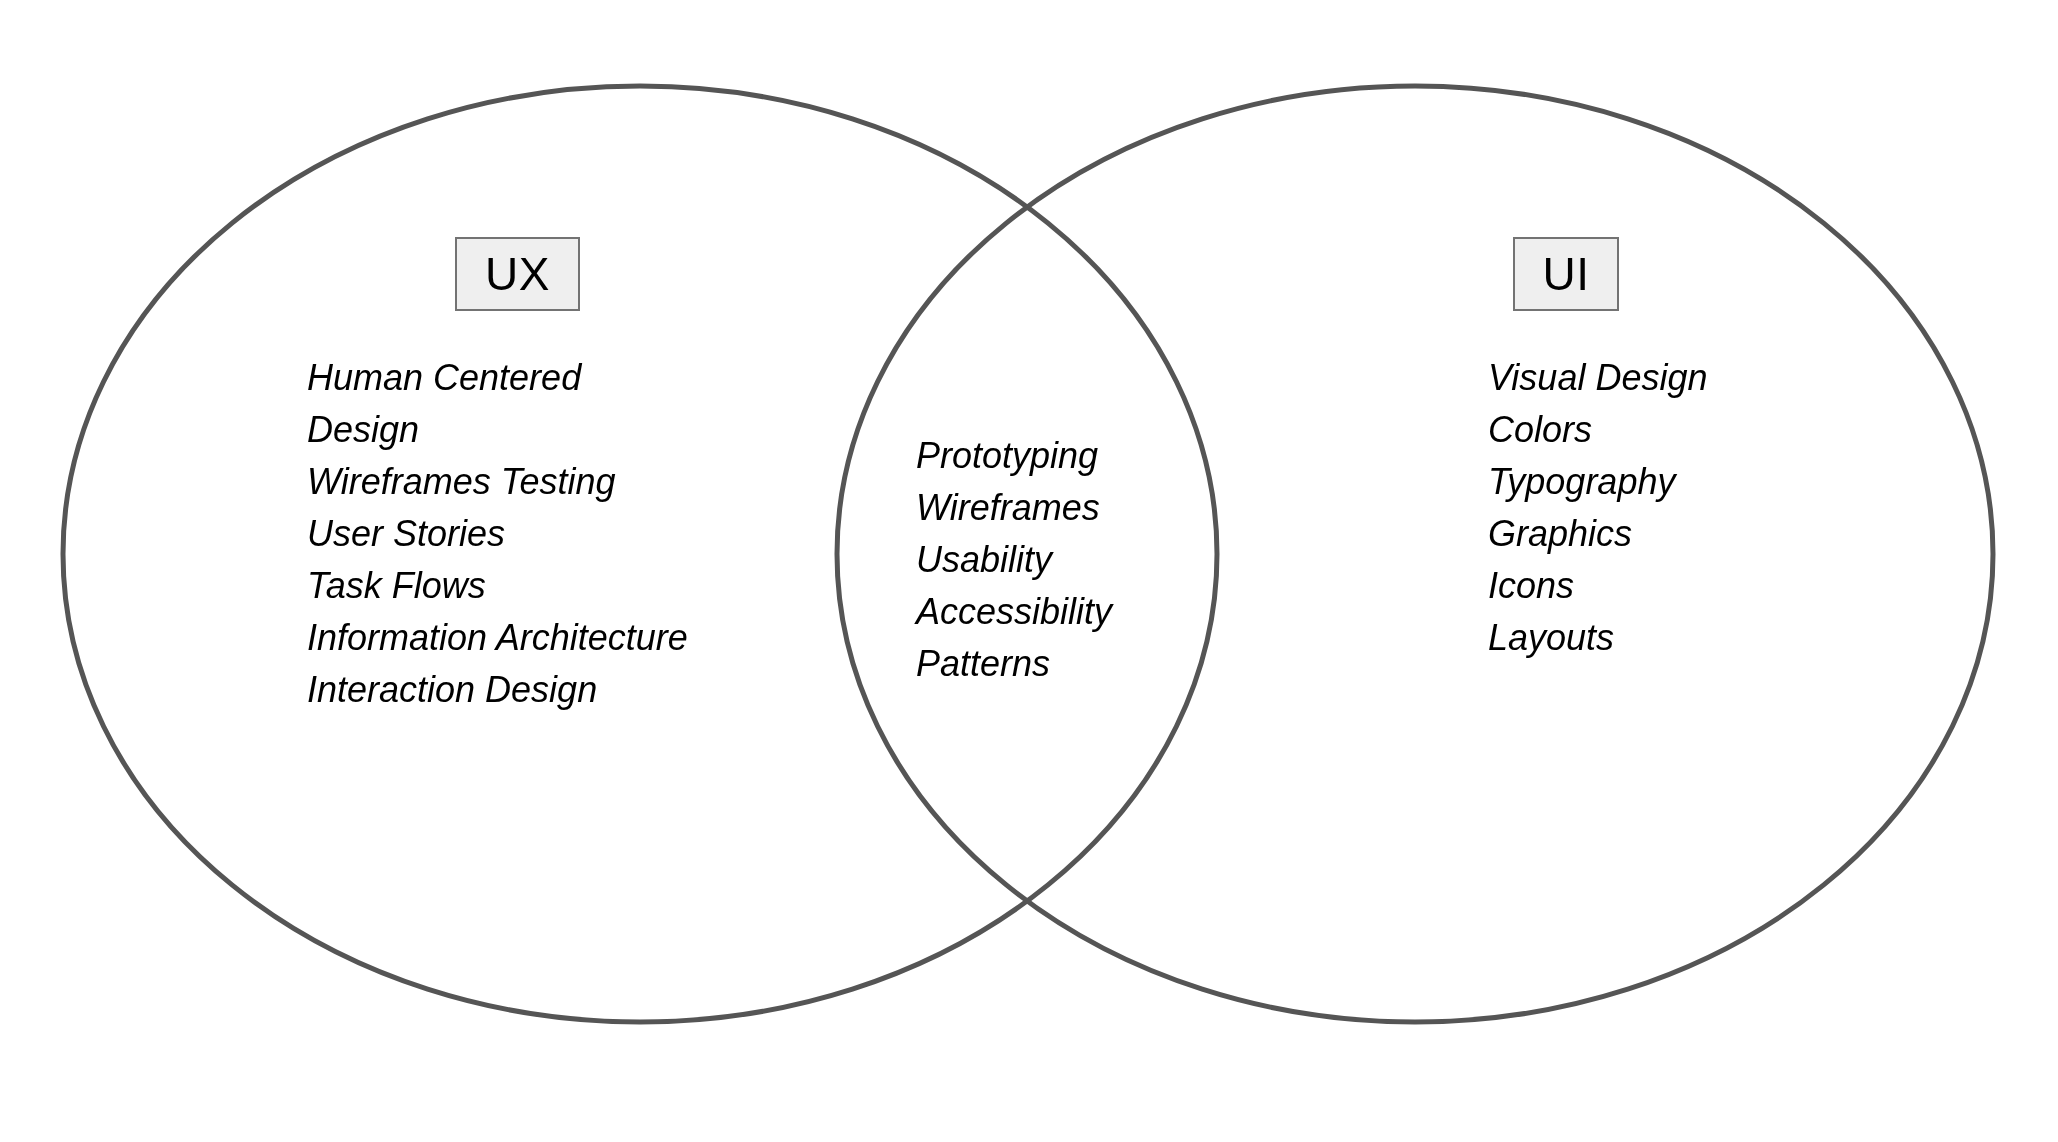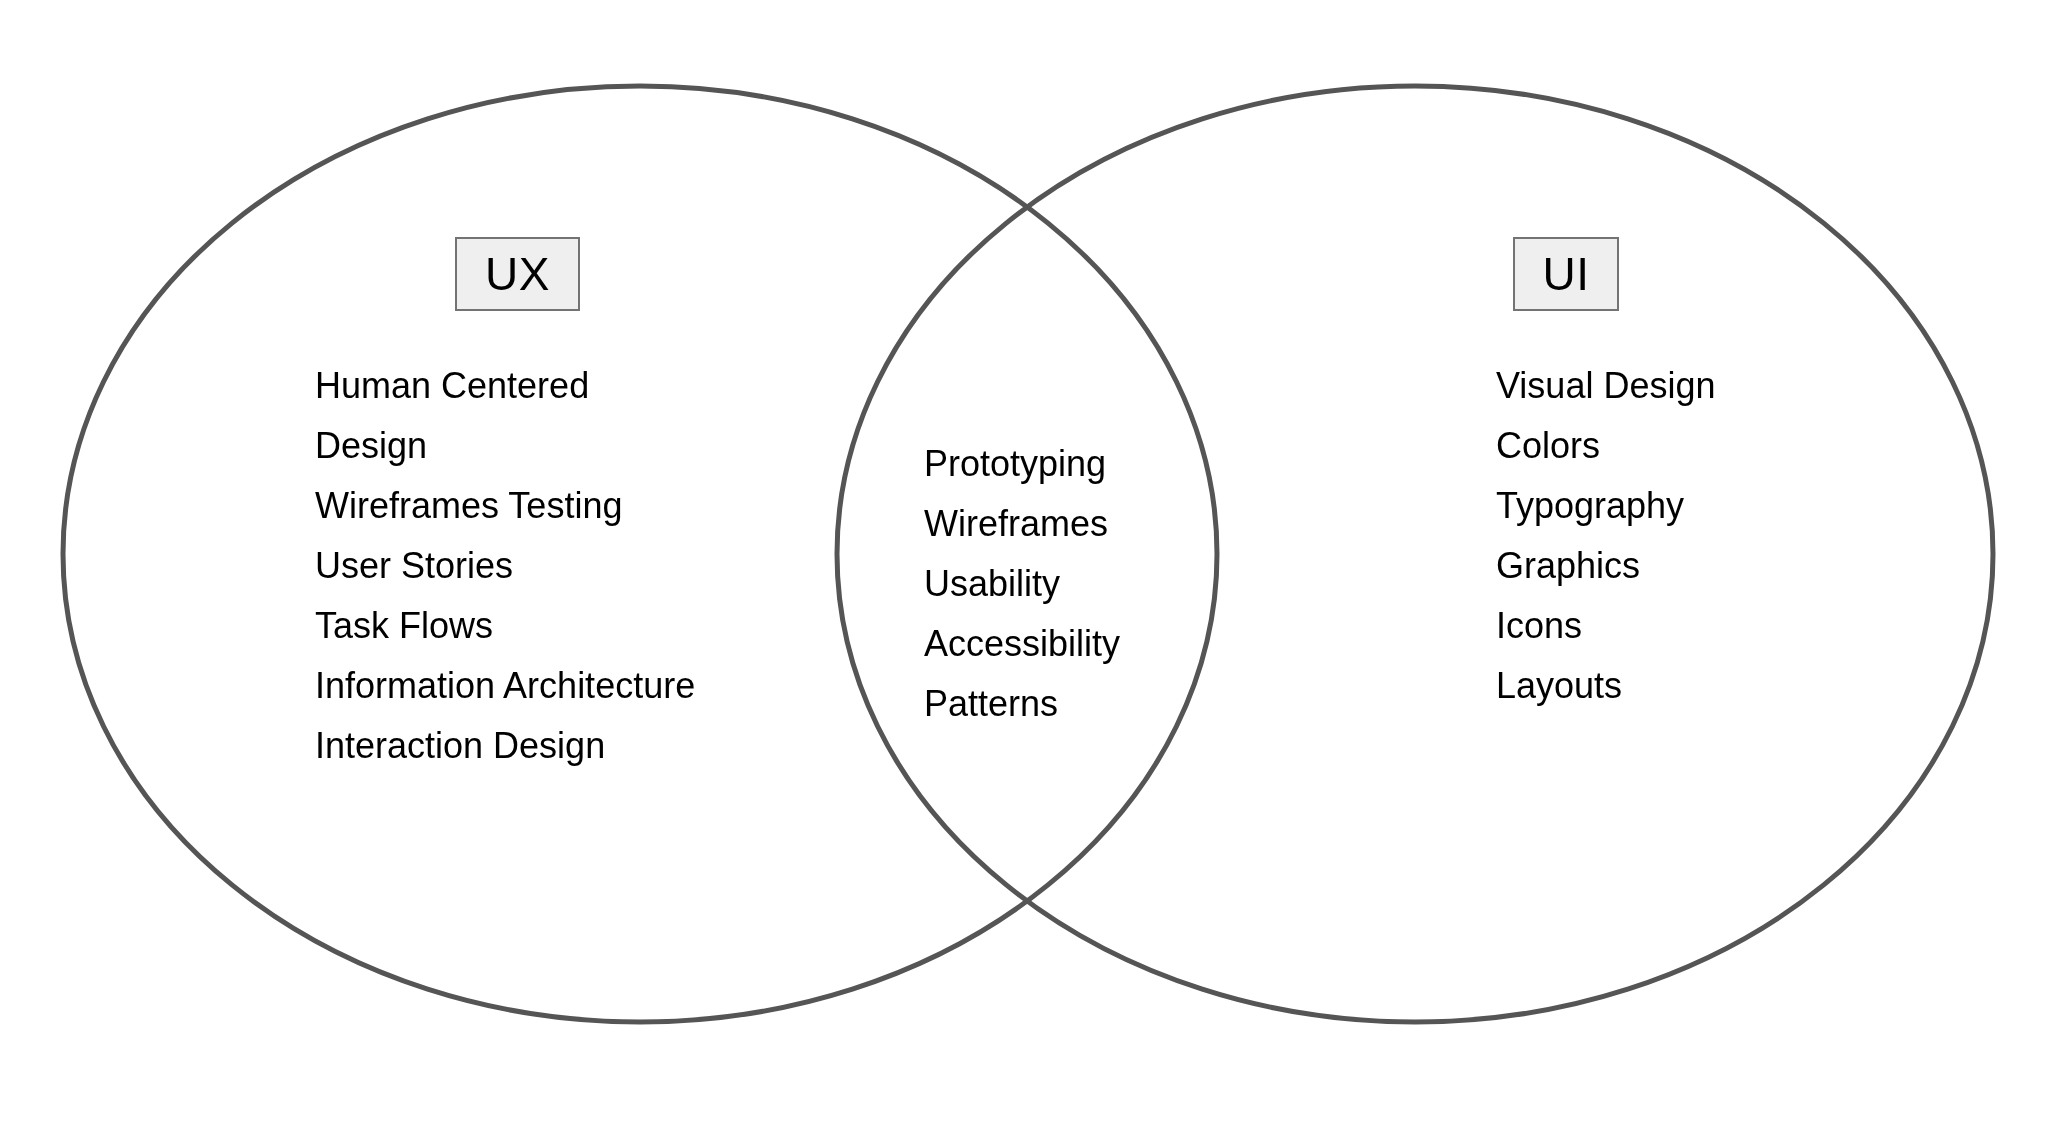--- a/index.html
+++ b/index.html
@@ -62,22 +62,23 @@
     position: absolute;
     margin: 0;
     padding: 0;
     list-style: none;
     font-size: 36px;
     line-height: 48px;
     color: #000000;
     white-space: nowrap;
   }
   .item-list li {
-    margin: 12px;
+    margin: 4px;
     padding: 0;
+    font-style: italic;
   }
   #list-ux    { left: 303px;  top: 350px; }
   #list-shared{ left: 912px;  top: 428px; }
   #list-ui    { left: 1484px; top: 350px; }
 </style>
 </head>
 <body>
 
 <div id="venn-root">
 

